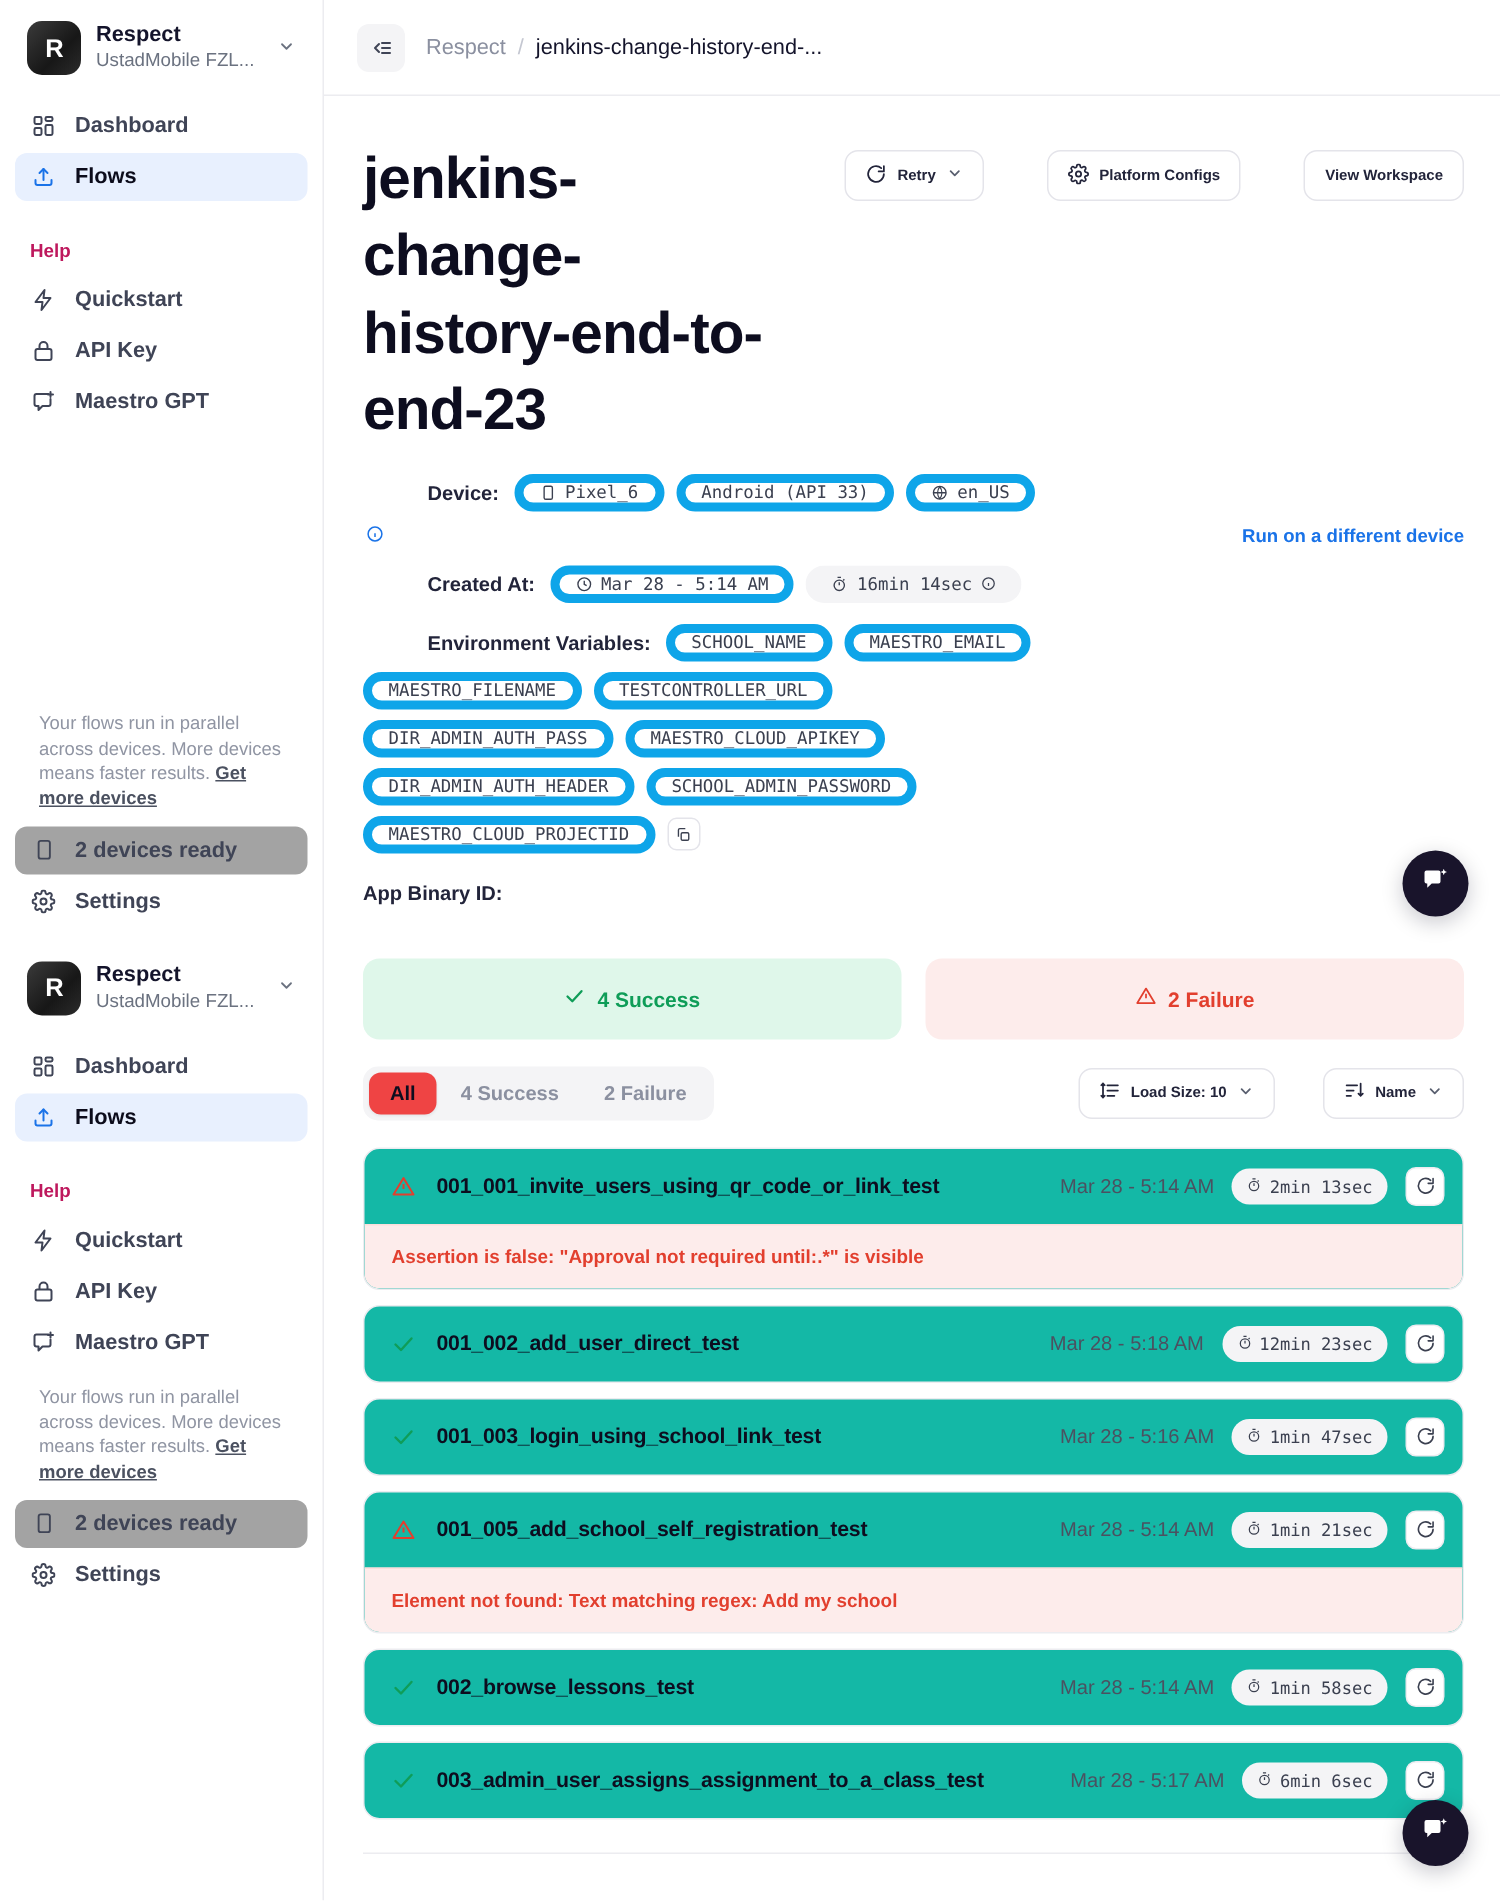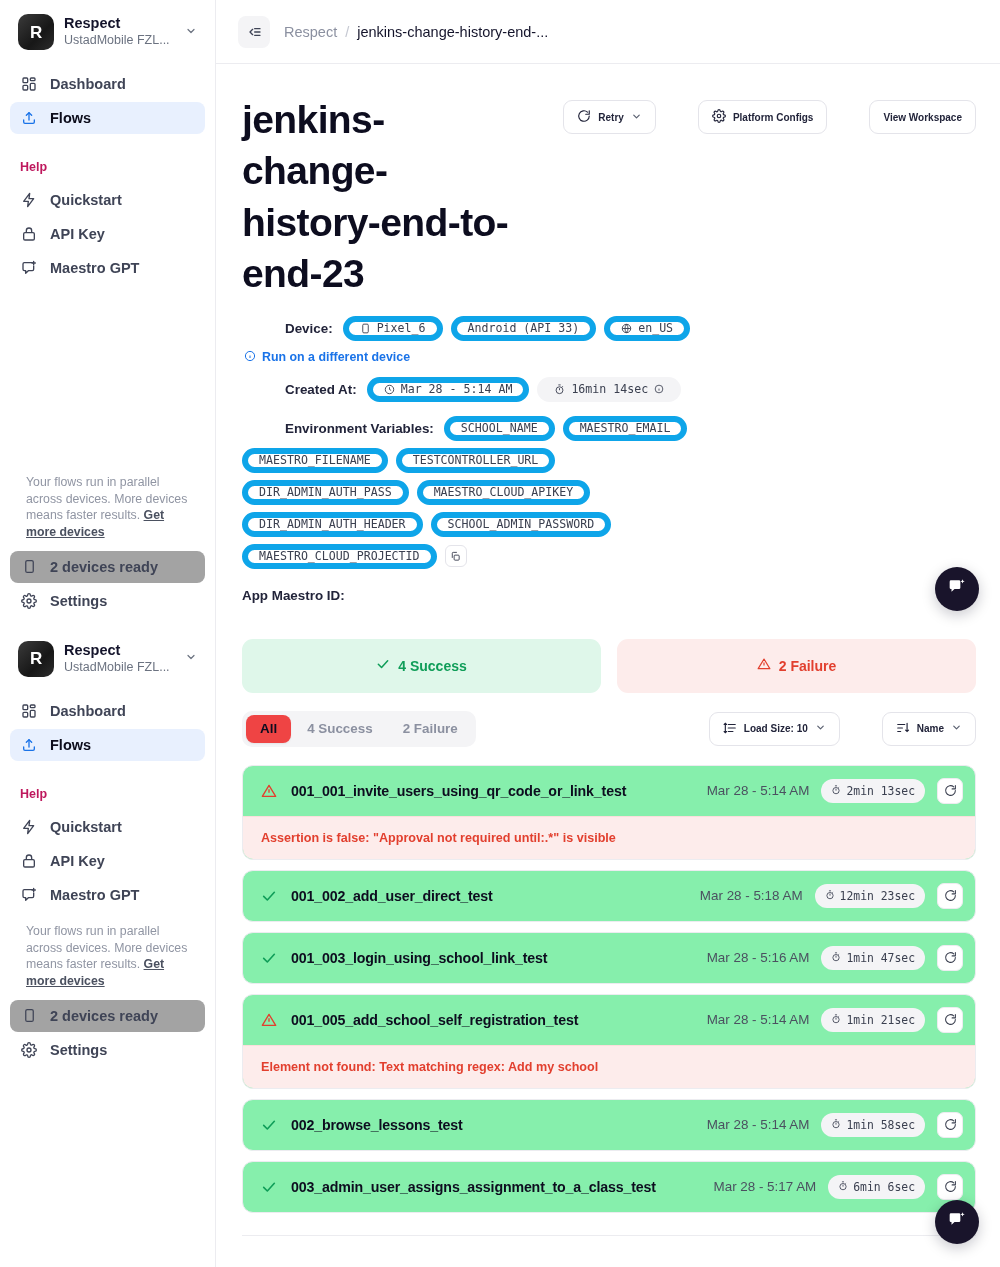--- a/index.html
+++ b/index.html
@@ -139,21 +139,21 @@
     font-size: 11.6px;
     color: #3b4050;
     background: #fff;
     white-space: nowrap;
   }
   .chip.flat { border-color: transparent; background: #f4f4f6; }
   .chip svg { display: block; }
   .link-note {
     display: flex; align-items: center; gap: 6px;
     color: #1a73e8; font-size: 12.4px; font-weight: 700;
-    margin-top: 9px; margin-left: 2px; cursor: pointer;
+    margin-top: 9px; margin-left: 2px; cursor: pointer; justify-content: space-between;
   }
   .env-row { margin-top: 14px; }
   .env-row2 { margin-top: 7px; }
   .icon-btn {
     width: 22px; height: 22px;
     border: 1px solid #e4e4ea;
     border-radius: 6px;
     background: #fff;
     display: inline-flex; align-items: center; justify-content: center;
     color: #3b4050; cursor: pointer;
@@ -208,28 +208,28 @@
     height: 28px; display: inline-flex; align-items: center;
     padding: 0 14px;
     border-radius: 8px;
     font-size: 13.4px;
     font-weight: 600;
     color: #8b90a0;
     cursor: pointer;
     white-space: nowrap;
   }
   .seg-item.on { background: #ef4444; color: #0d0d1f; font-weight: 700; box-shadow: 0 1px 2px rgba(16,24,40,.07); }
-  .filter-right { display: flex; align-items: center; gap: 10px; }
+  .filter-right { display: flex; align-items: center; }
 
   .list { margin-top: 18px; display: flex; flex-direction: column; gap: 10px; }
   .row-card {
     border: 1px solid #ececf0;
     border-radius: 11px;
     overflow: hidden;
-    background: #86efac;
+    background: #14b8a6;
   }
   .row-main {
     display: flex; align-items: center; gap: 12px;
     padding: 0 12px 0 18px;
     height: 50px;
     cursor: pointer;
   }
   .st-ico { width: 18px; min-width: 18px; display: flex; align-items: center; }
   .row-name {
     flex: 1;
@@ -631,21 +631,21 @@
             <span>MAESTRO_CLOUD_PROJECTID</span>
           </span>
         <span class="icon-btn">
           <svg width="11" height="11" viewBox="0 0 24 24" fill="none" stroke="currentColor" stroke-width="2">
               <rect x="9" y="9" width="11" height="11" rx="2"></rect>
               <path d="M5 15V5a2 2 0 0 1 2-2h8"></path>
             </svg>
         </span>
       </div>
 
-      <div class="binary-label">App Maestro ID:</div>
+      <div class="binary-label">App Binary ID:</div>
 
       <div class="summary">
         <div class="sum-card sum-success">
           <span>
             <svg width="14" height="14" viewBox="0 0 24 24" fill="none" stroke="currentColor" stroke-width="2.6" stroke-linecap="round" stroke-linejoin="round">
                 <polyline points="4 12.5 9.5 18 20 6.5"></polyline>
               </svg>
           </span>
           <span>4 Success</span>
         </div>

